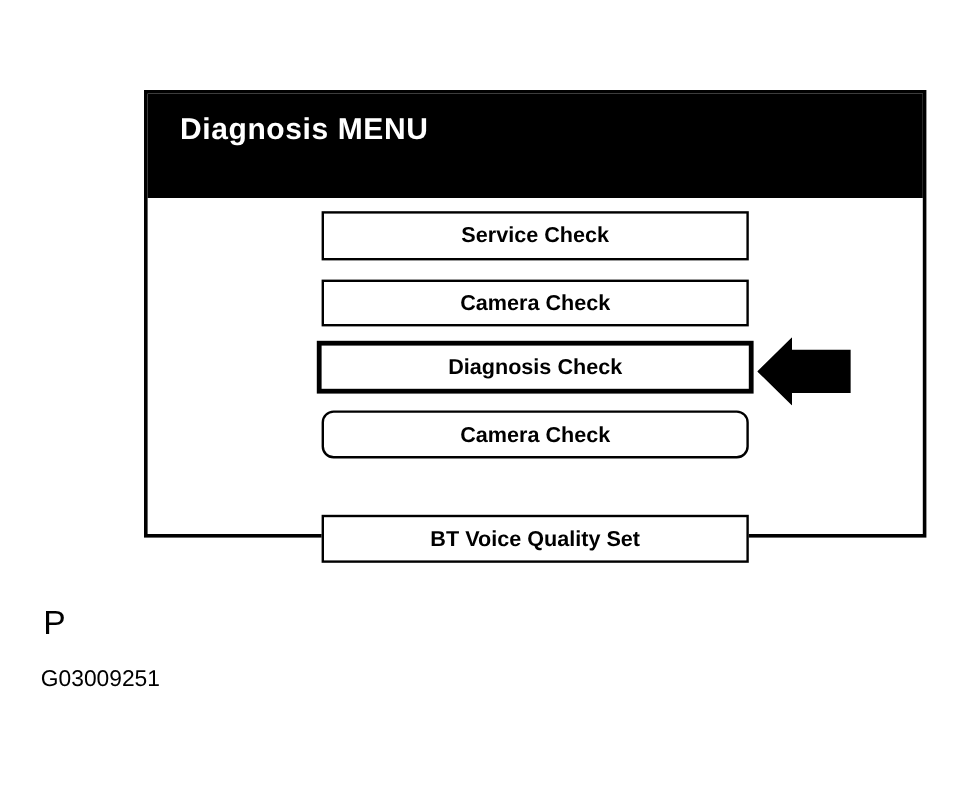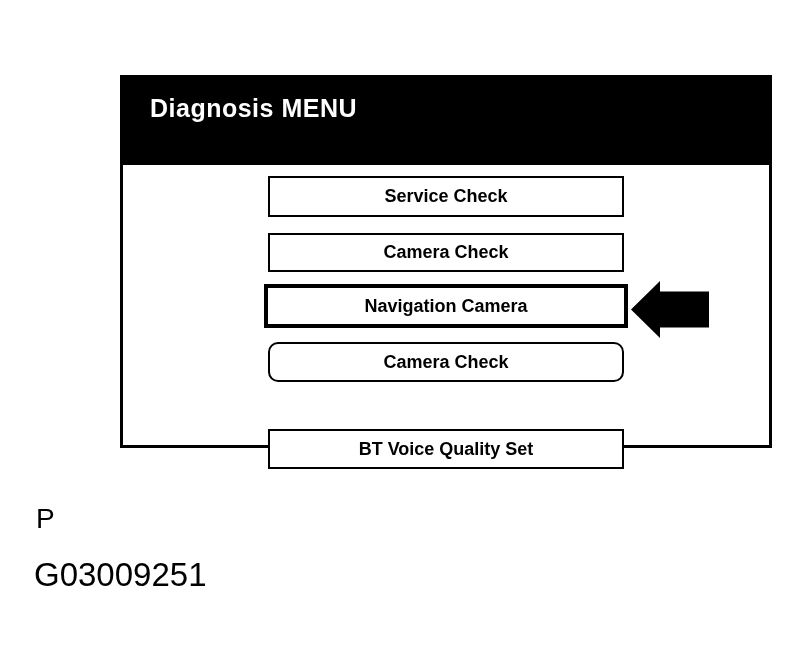--- a/index.html
+++ b/index.html
@@ -73,21 +73,21 @@
     position: absolute;
     left: 36px;
     top: 503px;
     font-size: 28px;
     color: #000000;
   }
   .caption-figure-id {
     position: absolute;
     left: 34px;
     top: 556px;
-    font-size: 33px;
+    font-size: 19px;
     color: #000000;
   }
 </style>
 </head>
 <body>
 
 <div class="panel">
 
   <div class="panel-header">
     <span class="panel-title">Diagnosis MENU</span>
@@ -95,21 +95,21 @@
 
   <div class="menu-button btn-service">
     <span class="btn-label">Service Check</span>
   </div>
 
   <div class="menu-button btn-display">
     <span class="btn-label">Camera Check</span>
   </div>
 
   <div class="menu-button btn-navigation">
-    <span class="btn-label">Navigation Camera</span>
+    <span class="btn-label">Diagnosis Check</span>
   </div>
 
   <div class="menu-button btn-camera">
     <span class="btn-label">Camera Check</span>
   </div>
 
   <div class="menu-button btn-bt">
     <span class="btn-label">BT Voice Quality Set</span>
   </div>
 

